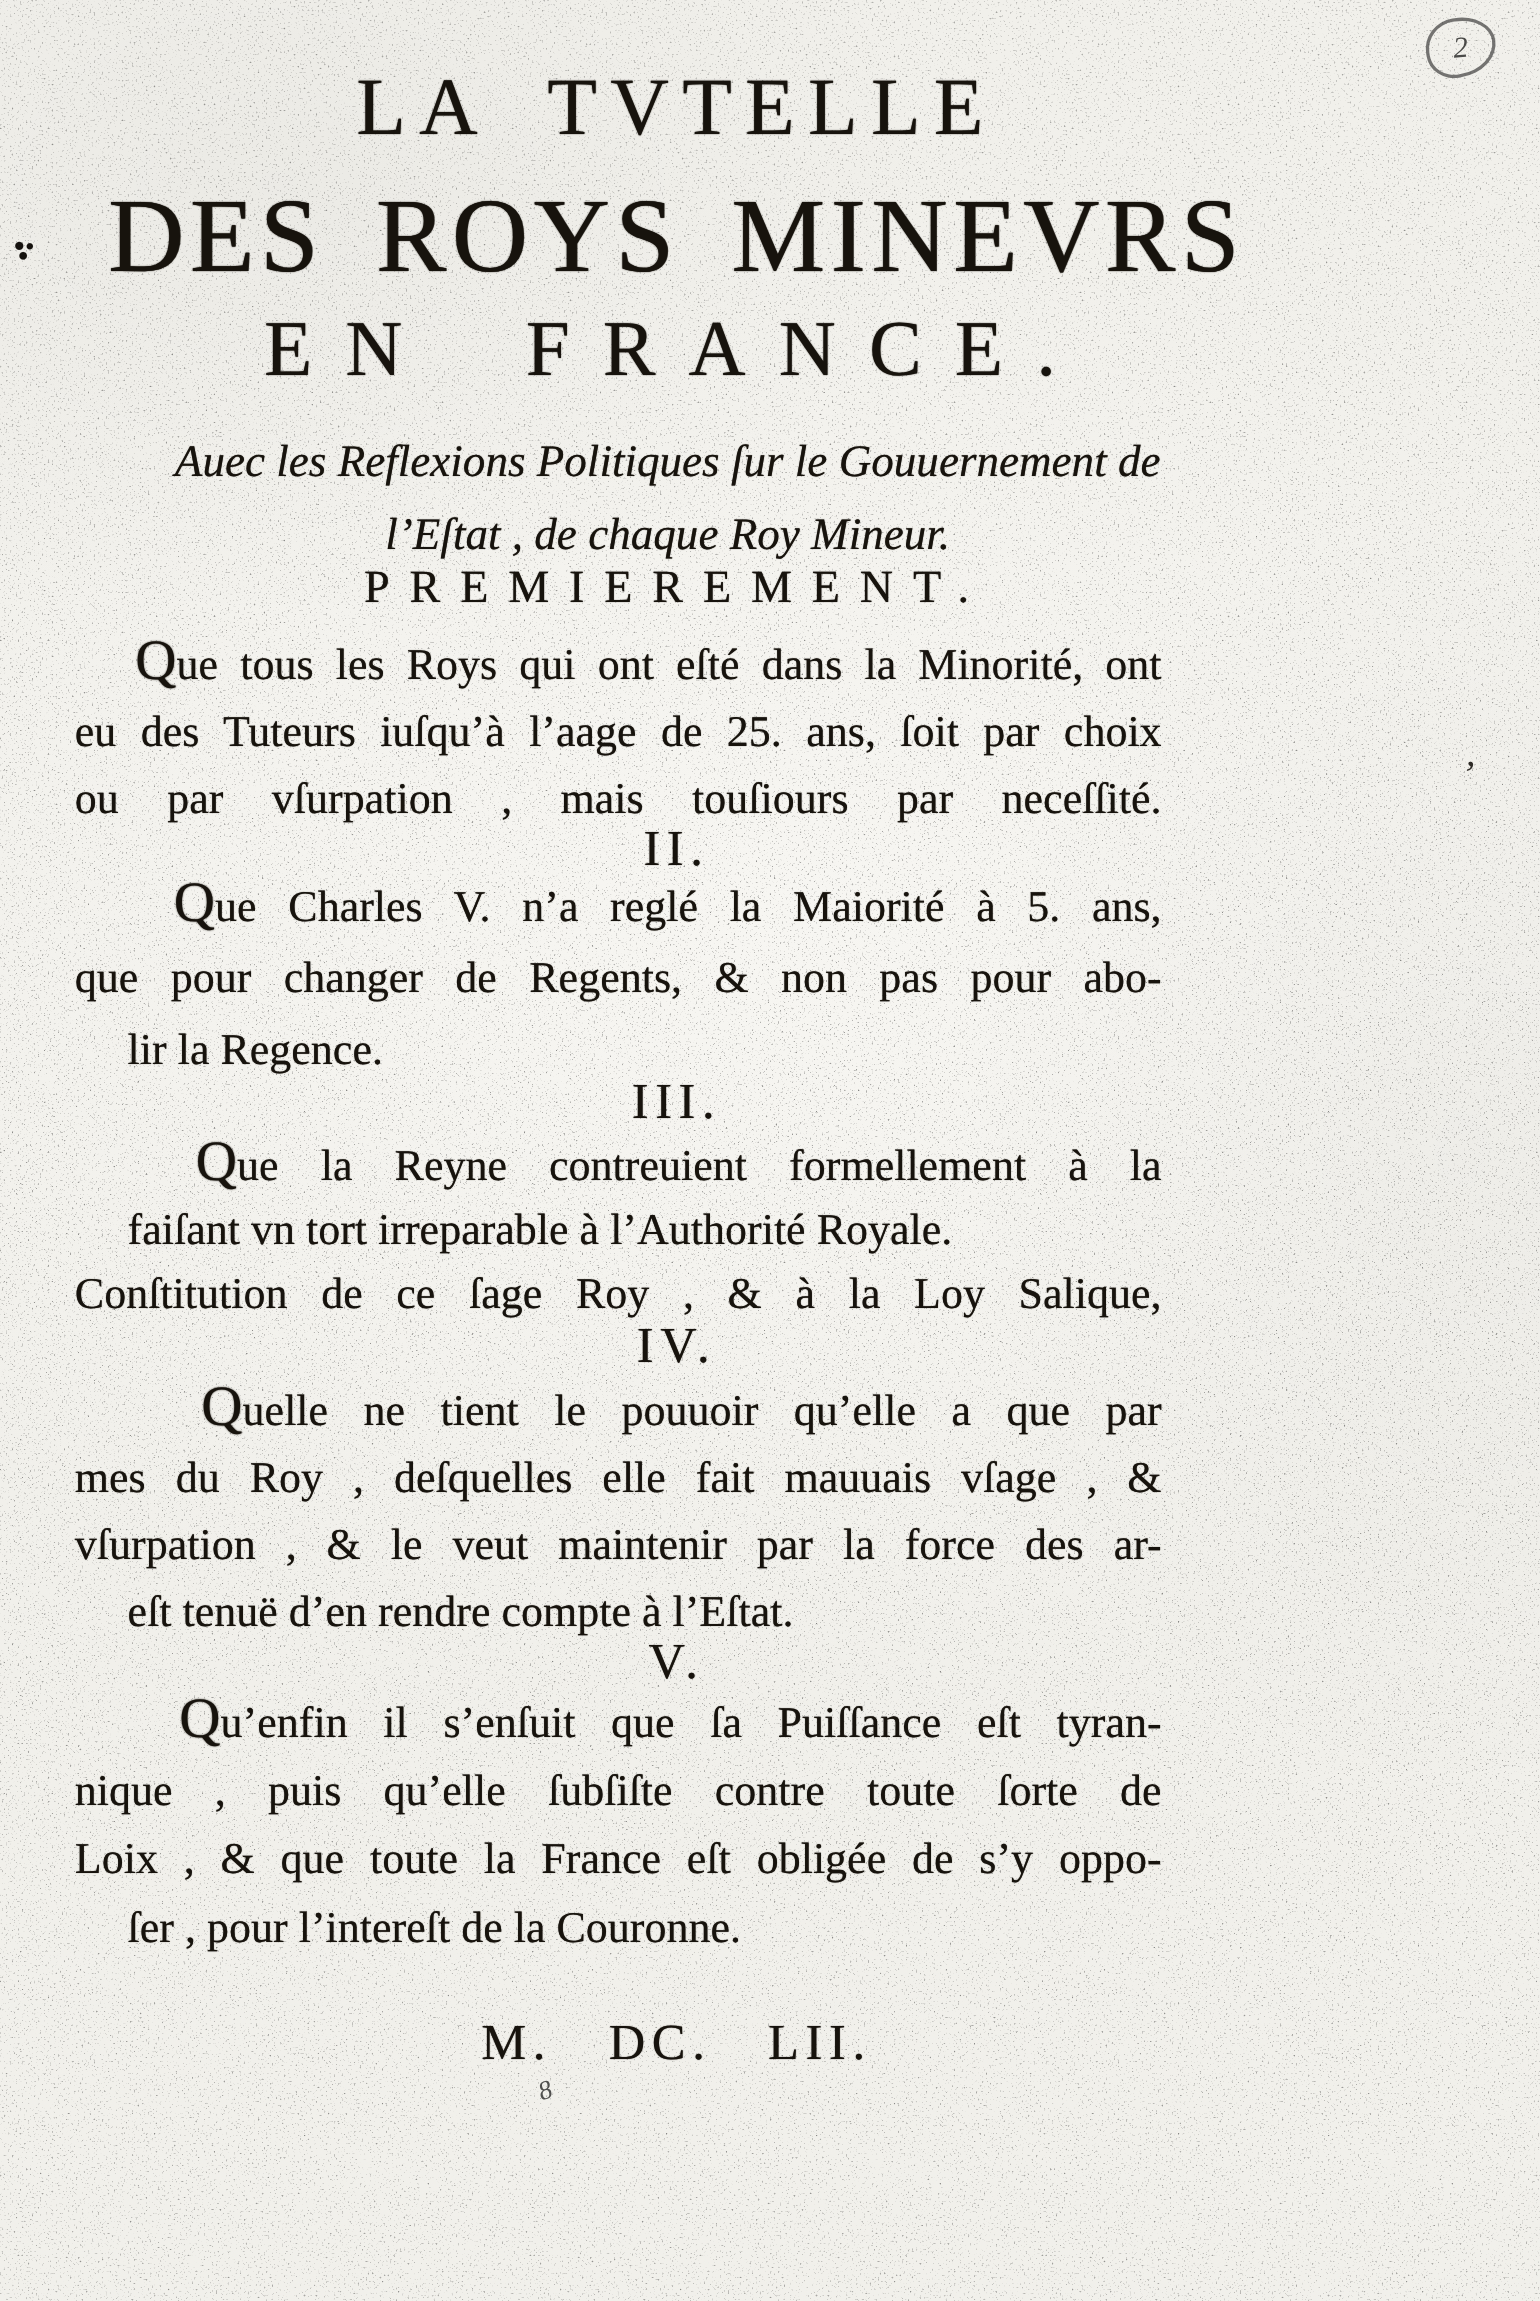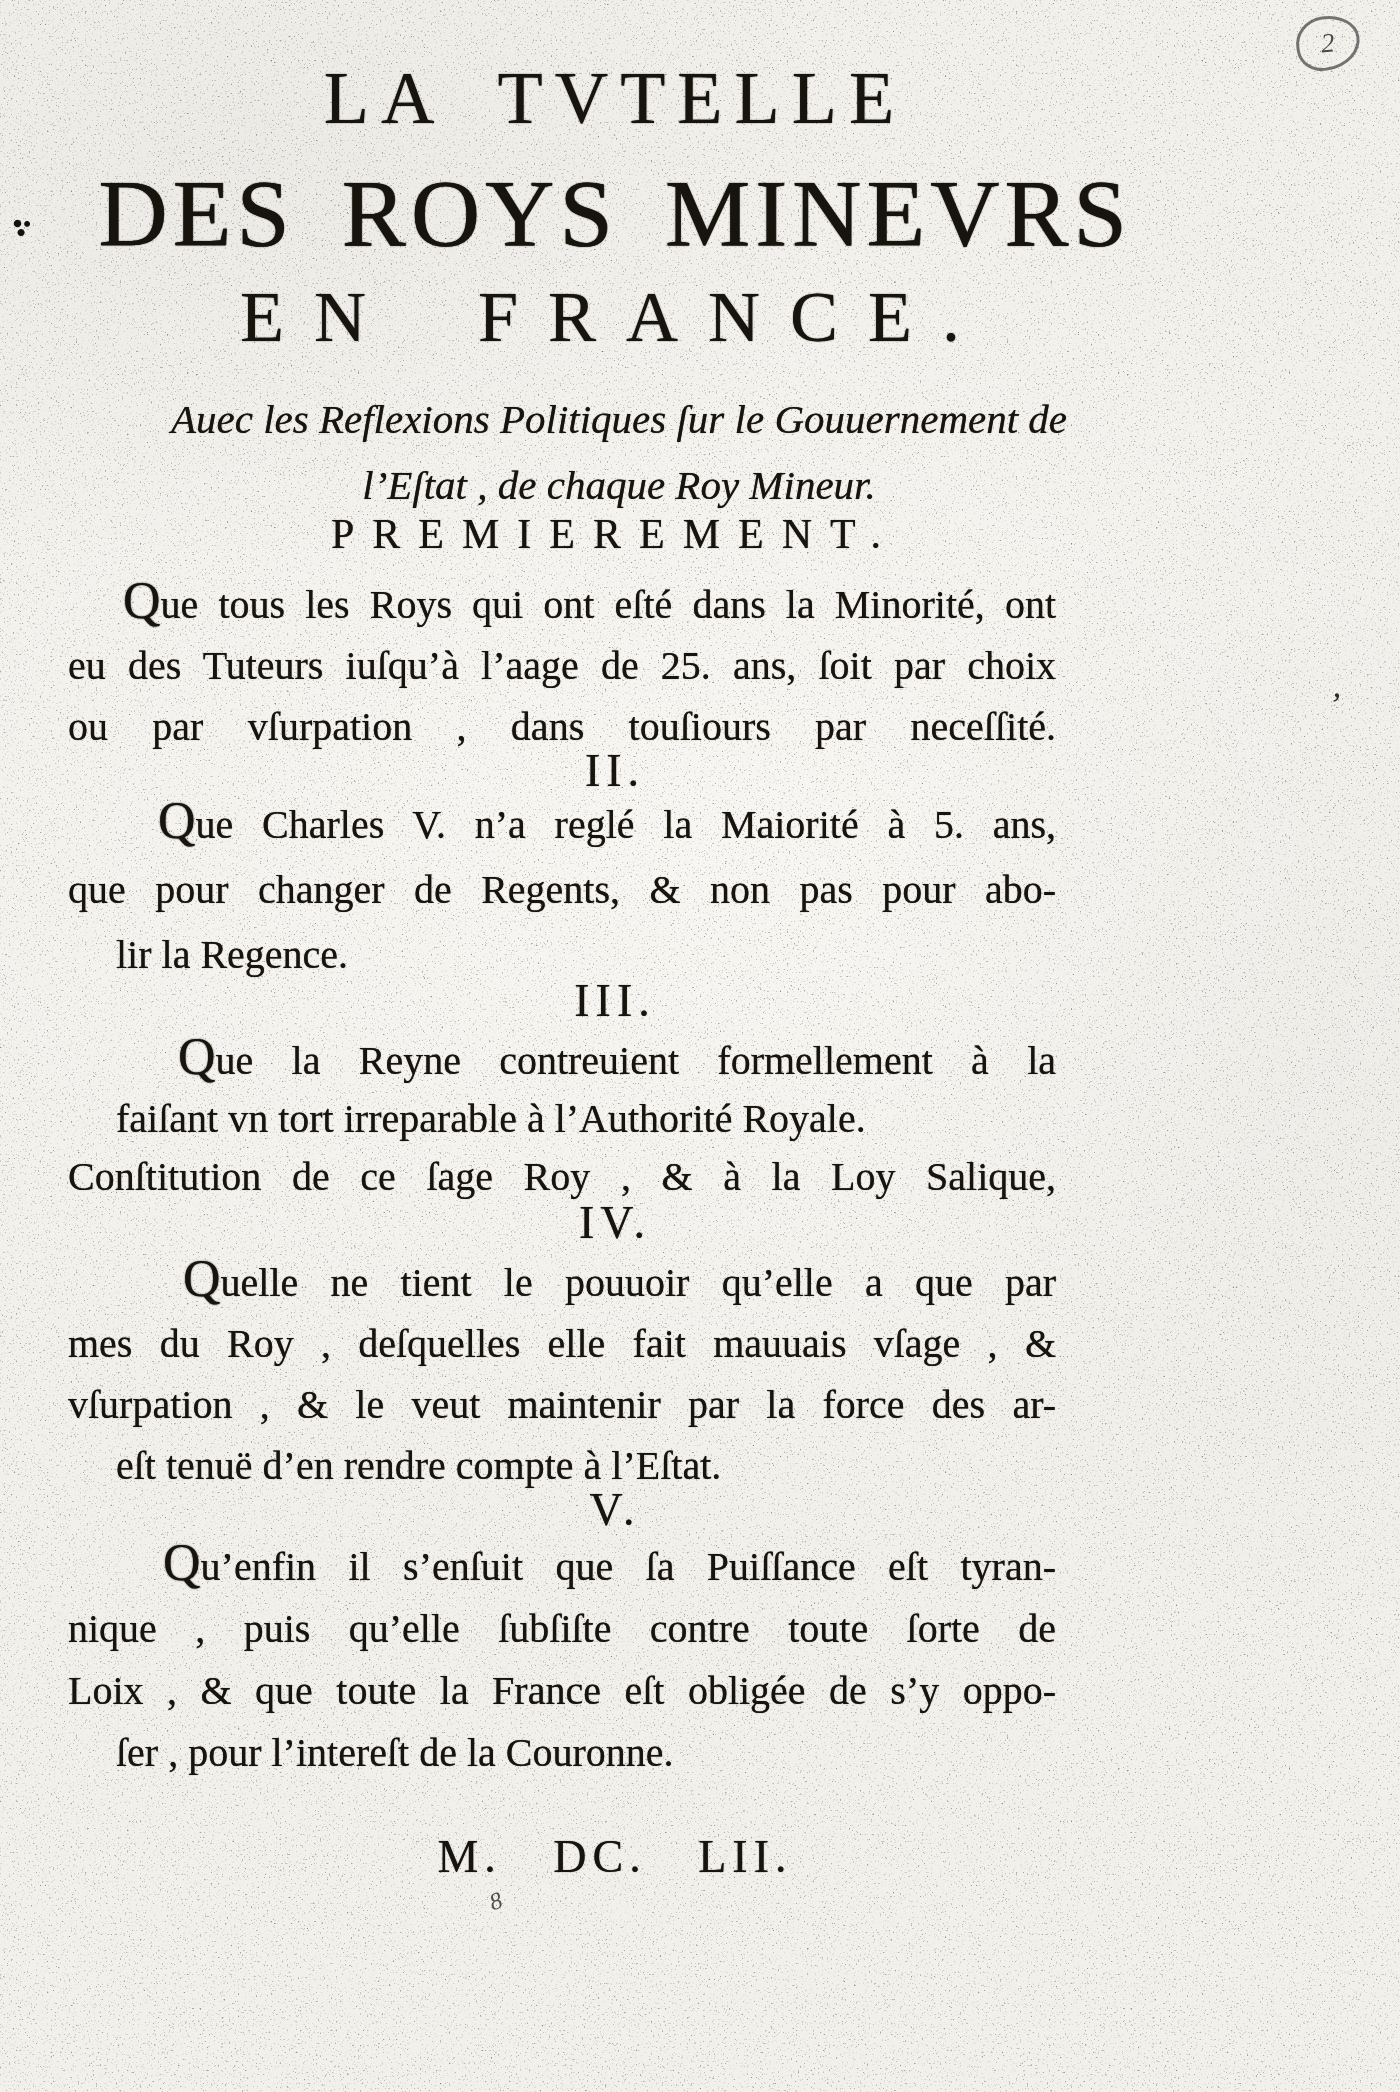--- a/index.html
+++ b/index.html
@@ -17,21 +17,21 @@
     font-family:"Liberation Serif","DejaVu Serif",serif;
     color:var(--ink);
   }
   .noise{position:absolute; inset:0; z-index:1; opacity:.5; pointer-events:none;}
   .content{position:absolute; inset:0; z-index:2;}
   
   .ccol{position:absolute; left:70px; width:1090px; text-align:center; white-space:nowrap;}
   .t1{top:56px;  font-size:74px; letter-spacing:12px; word-spacing:26px; text-shadow:0 0 1.2px rgba(23,19,13,.95);}
   .t2{top:158px; font-size:96px; letter-spacing:5px;  word-spacing:18px; text-shadow:0 0 1.4px rgba(23,19,13,.95), .6px 0 0 rgba(23,19,13,.8);}
   .t3{top:276px; font-size:72px; letter-spacing:30px; word-spacing:34px; text-shadow:0 0 1.2px rgba(23,19,13,.95);}
-  .subtitle{position:absolute; left:74px; width:1090px; top:386px; text-align:center;
+  .subtitle{position:absolute; left:62px; width:1090px; top:386px; text-align:center;
     font-style:italic; font-size:41px; line-height:66px; text-shadow:0 0 .8px rgba(23,19,13,.85);}
   .h-prem{top:510px; font-size:42px; letter-spacing:18px;}
   .h-num{font-size:46px; letter-spacing:6px;}
   .h2{top:744px;} .h3{top:974px;} .h4{top:1196px;} .h5{top:1483px;}
   .heading{text-shadow:0 0 .9px rgba(23,19,13,.9);}
   .para{position:absolute; left:68px; width:988px; font-size:40px;
     text-shadow:0 0 .8px rgba(23,19,13,.85);}
   .p1{top:570px;  line-height:61px;}
   .p2{top:788px;  line-height:65px;}
   .p3{top:1028px; line-height:58px;}
@@ -97,21 +97,21 @@
 
     <div class="subtitle">
       <div>Auec les Reflexions Politiques ſur le Gouuernement de</div>
       <div>l’Eſtat , de chaque Roy Mineur.</div>
     </div>
 
     <div class="ccol heading h-prem">PREMIEREMENT.</div>
     <div class="para p1">
       <div class="ln fl" style="text-indent:55px">Que tous les Roys qui ont eſté dans la Minorité, ont</div>
       <div class="ln">eu des Tuteurs iuſqu’à l’aage de 25. ans, ſoit par choix</div>
-      <div class="ln">ou par vſurpation , dans touſiours par neceſſité.</div>
+      <div class="ln">ou par vſurpation , mais touſiours par neceſſité.</div>
     </div>
 
     <div class="ccol heading h-num h2">II.</div>
     <div class="para p2">
       <div class="ln fl" style="text-indent:90px">Que Charles V. n’a reglé la Maiorité à 5. ans,</div>
       <div class="ln">que pour changer de Regents, &amp; non pas pour abo-</div>
       <div class="ln last">lir la Regence.</div>
     </div>
 
     <div class="ccol heading h-num h3">III.</div>

